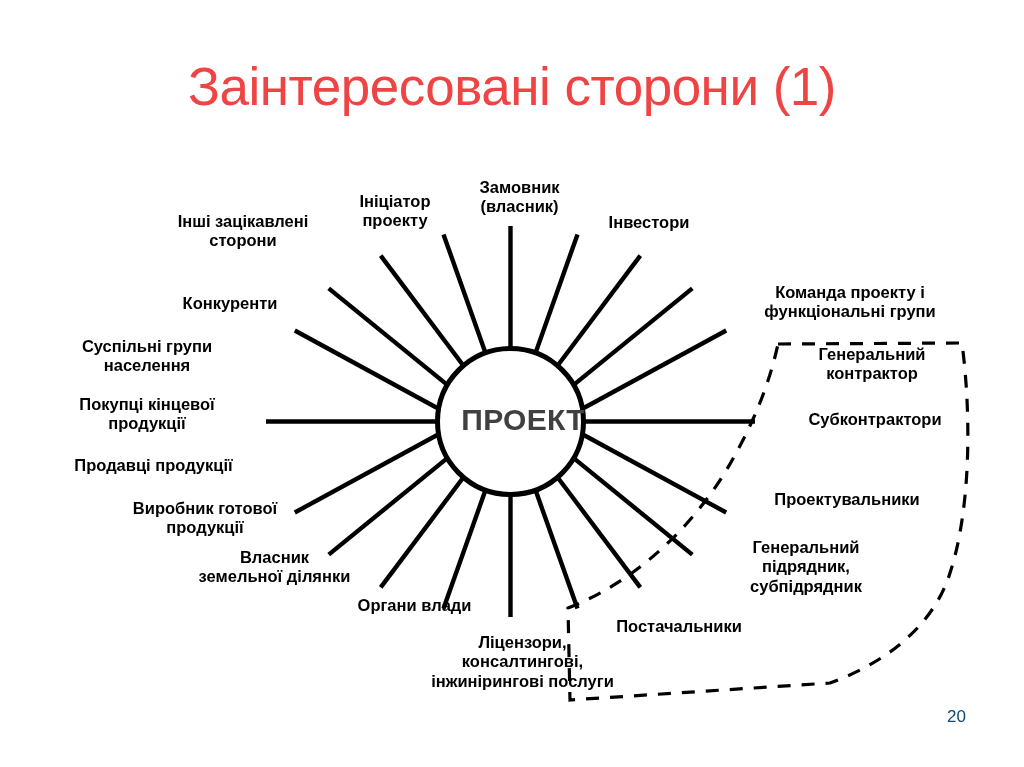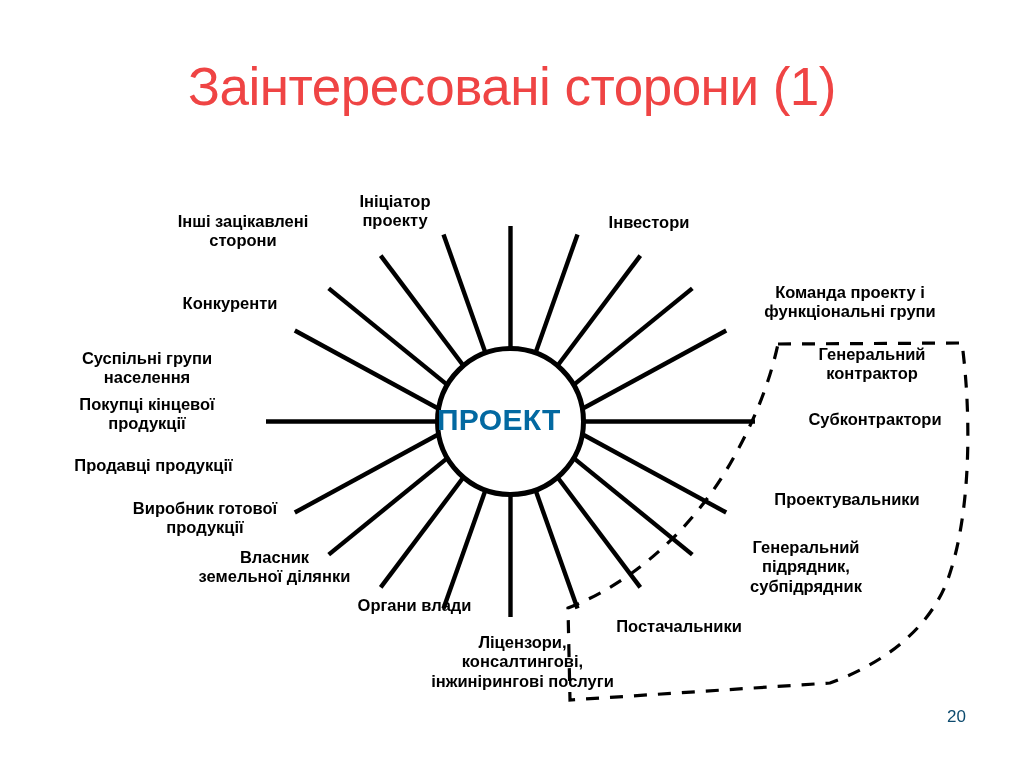--- a/index.html
+++ b/index.html
@@ -45,25 +45,25 @@
     line-height: 1.18;
     color: #000000;
     white-space: pre-line;
   }
   .lbl.c { text-align: center; }
   #center-label {
     position: absolute;
     left: 437px;
     top: 403px;
     width: 148px;
-    text-align: left;
+    text-align: right;
     font-size: 30px;
     font-weight: bold;
     letter-spacing: 0.3px;
-    color: #0369a1;
+    color: #404040;
   }
   #page-number {
     position: absolute;
     right: 58px;
     bottom: 40px;
     font-size: 17px;
     font-weight: 400;
     color: #0c4a6e;
   }
 </style>
@@ -112,30 +112,32 @@
   </svg>
 
   <div id="center-label">ПРОЕКТ</div>
 
   <div class="lbl c" style="left:138px; top:212px; width:210px;">Інші зацікавлені
 сторони</div>
 
   <div class="lbl c" style="left:330px; top:192px; width:130px;">Ініціатор
 проекту</div>
 
+  <div class="lbl c" style="left:452px; top:178px; width:135px;">Замовник
+(власник)</div>
 
   <div class="lbl c" style="left:584px; top:213px; width:130px;">Інвестори</div>
 
 
   <div class="lbl c" style="left:730px; top:283px; width:240px;">Команда проекту і
 функціональні групи</div>
 
   <div class="lbl c" style="left:160px; top:294px; width:140px;">Конкуренти</div>
 
-  <div class="lbl c" style="left:52px; top:349px; width:190px;">Суспільні групи
+  <div class="lbl c" style="left:52px; top:337px; width:190px;">Суспільні групи
 населення</div>
 
   <div class="lbl c" style="left:52px; top:395px; width:190px;">Покупці кінцевої
 продукції</div>
 
   <div class="lbl c" style="left:46px; top:456px; width:215px;">Продавці продукції</div>
 
   <div class="lbl c" style="left:100px; top:499px; width:210px;">Виробник готової
 продукції</div>
 

